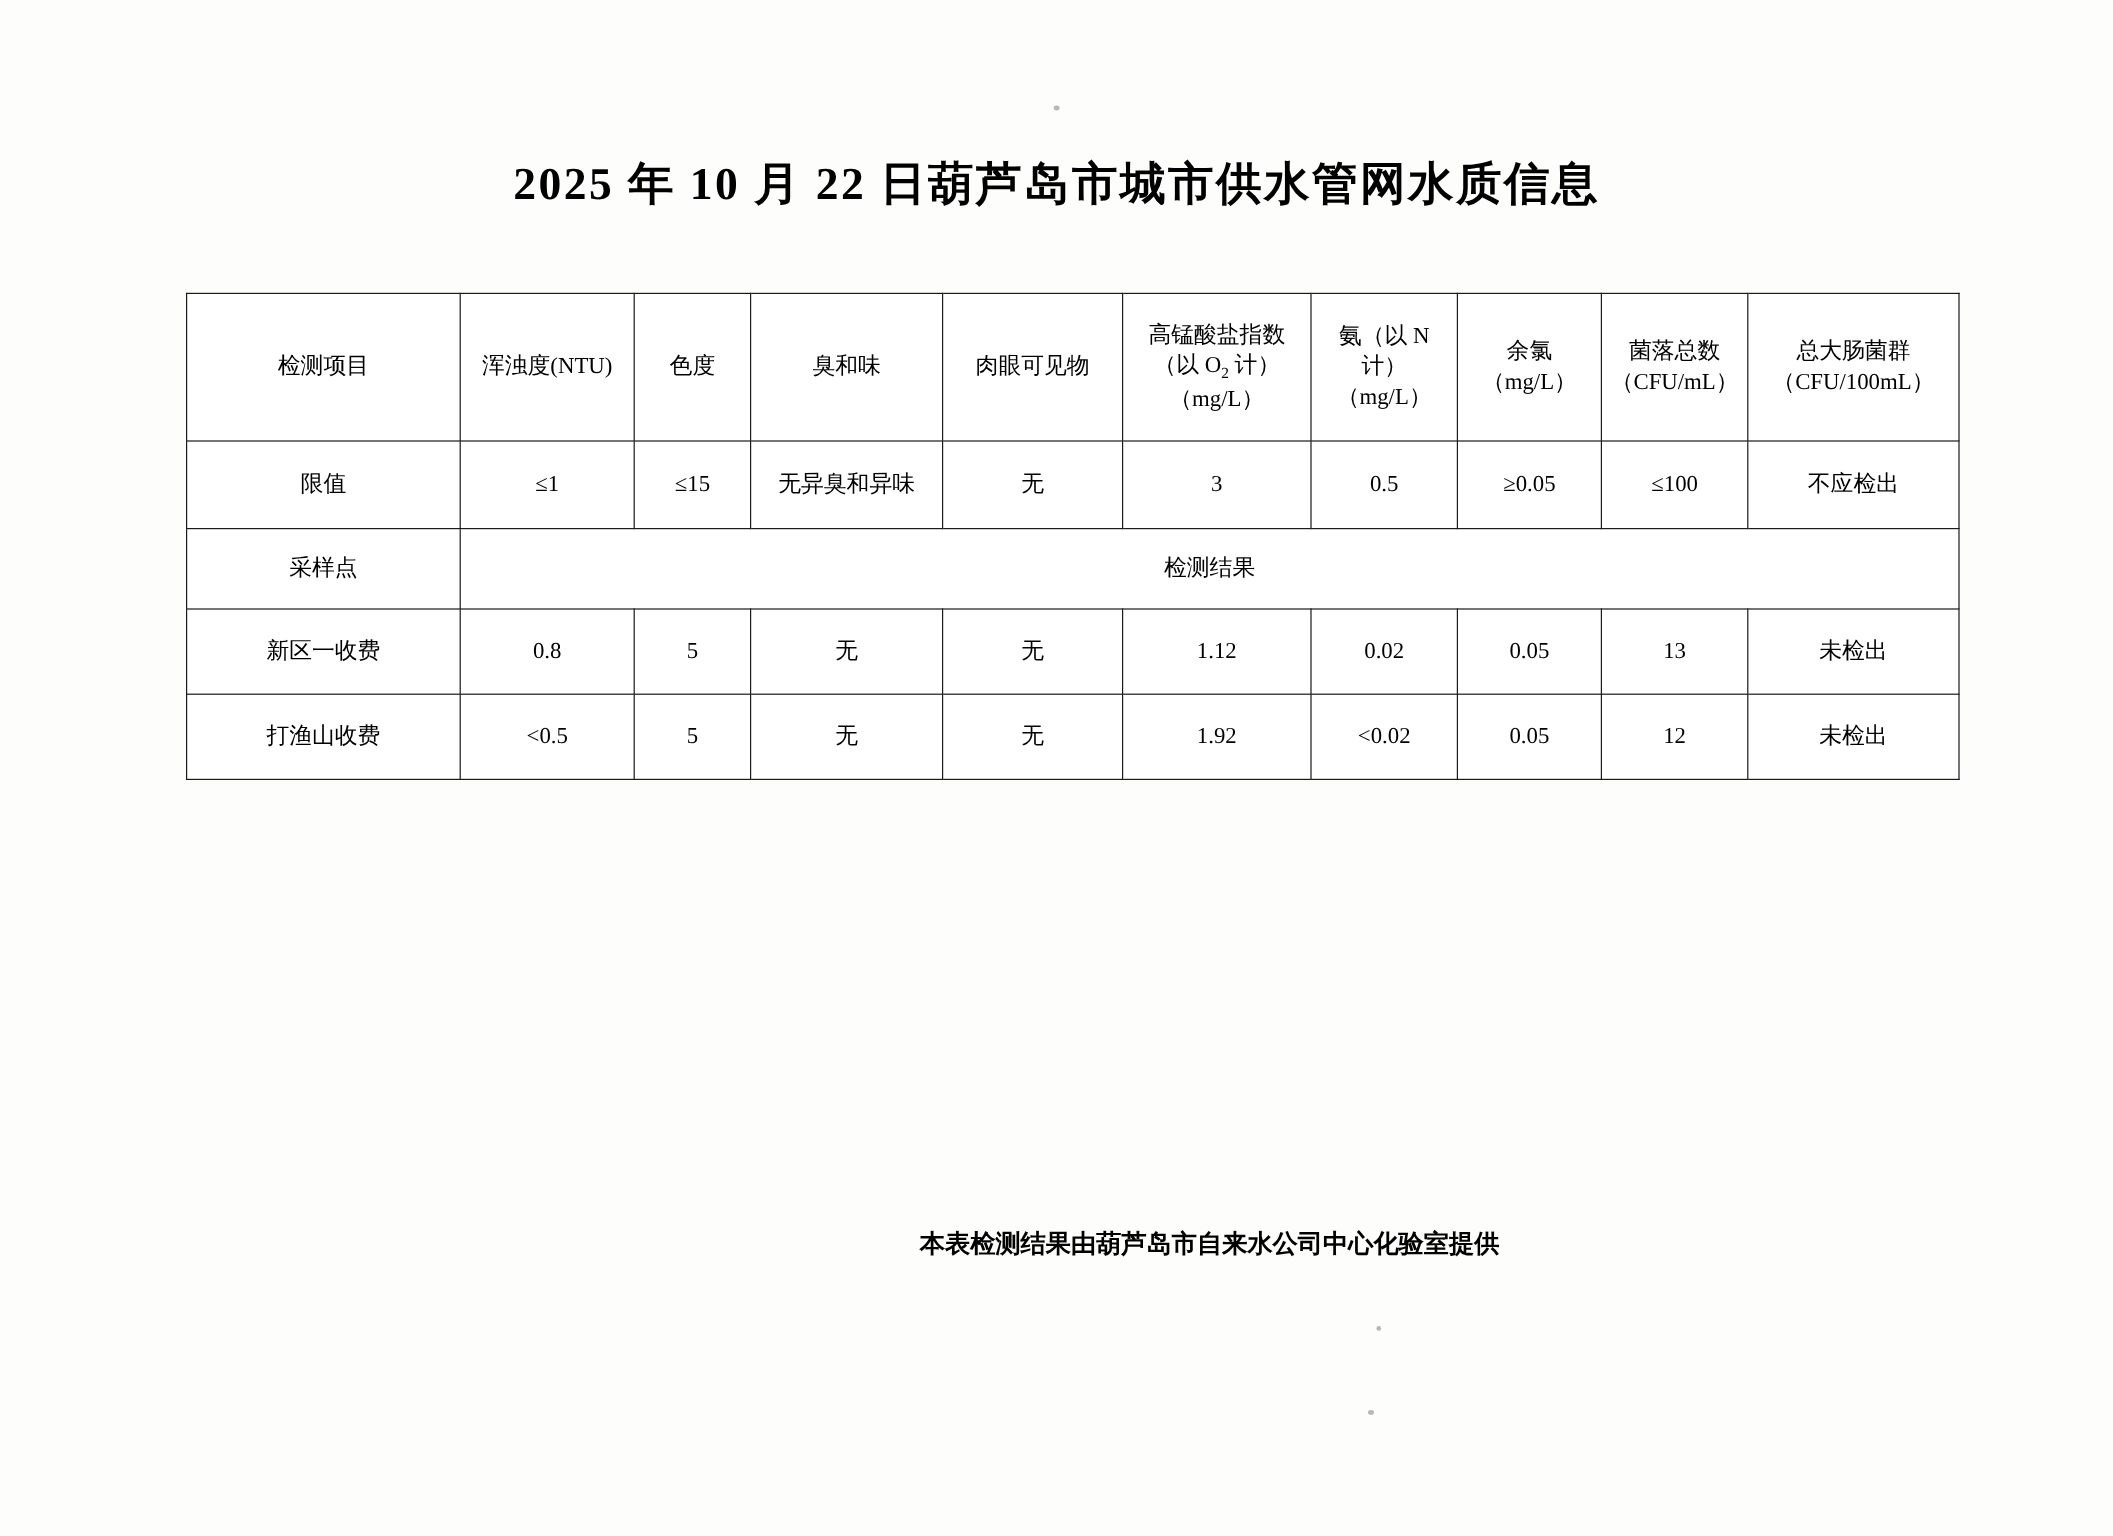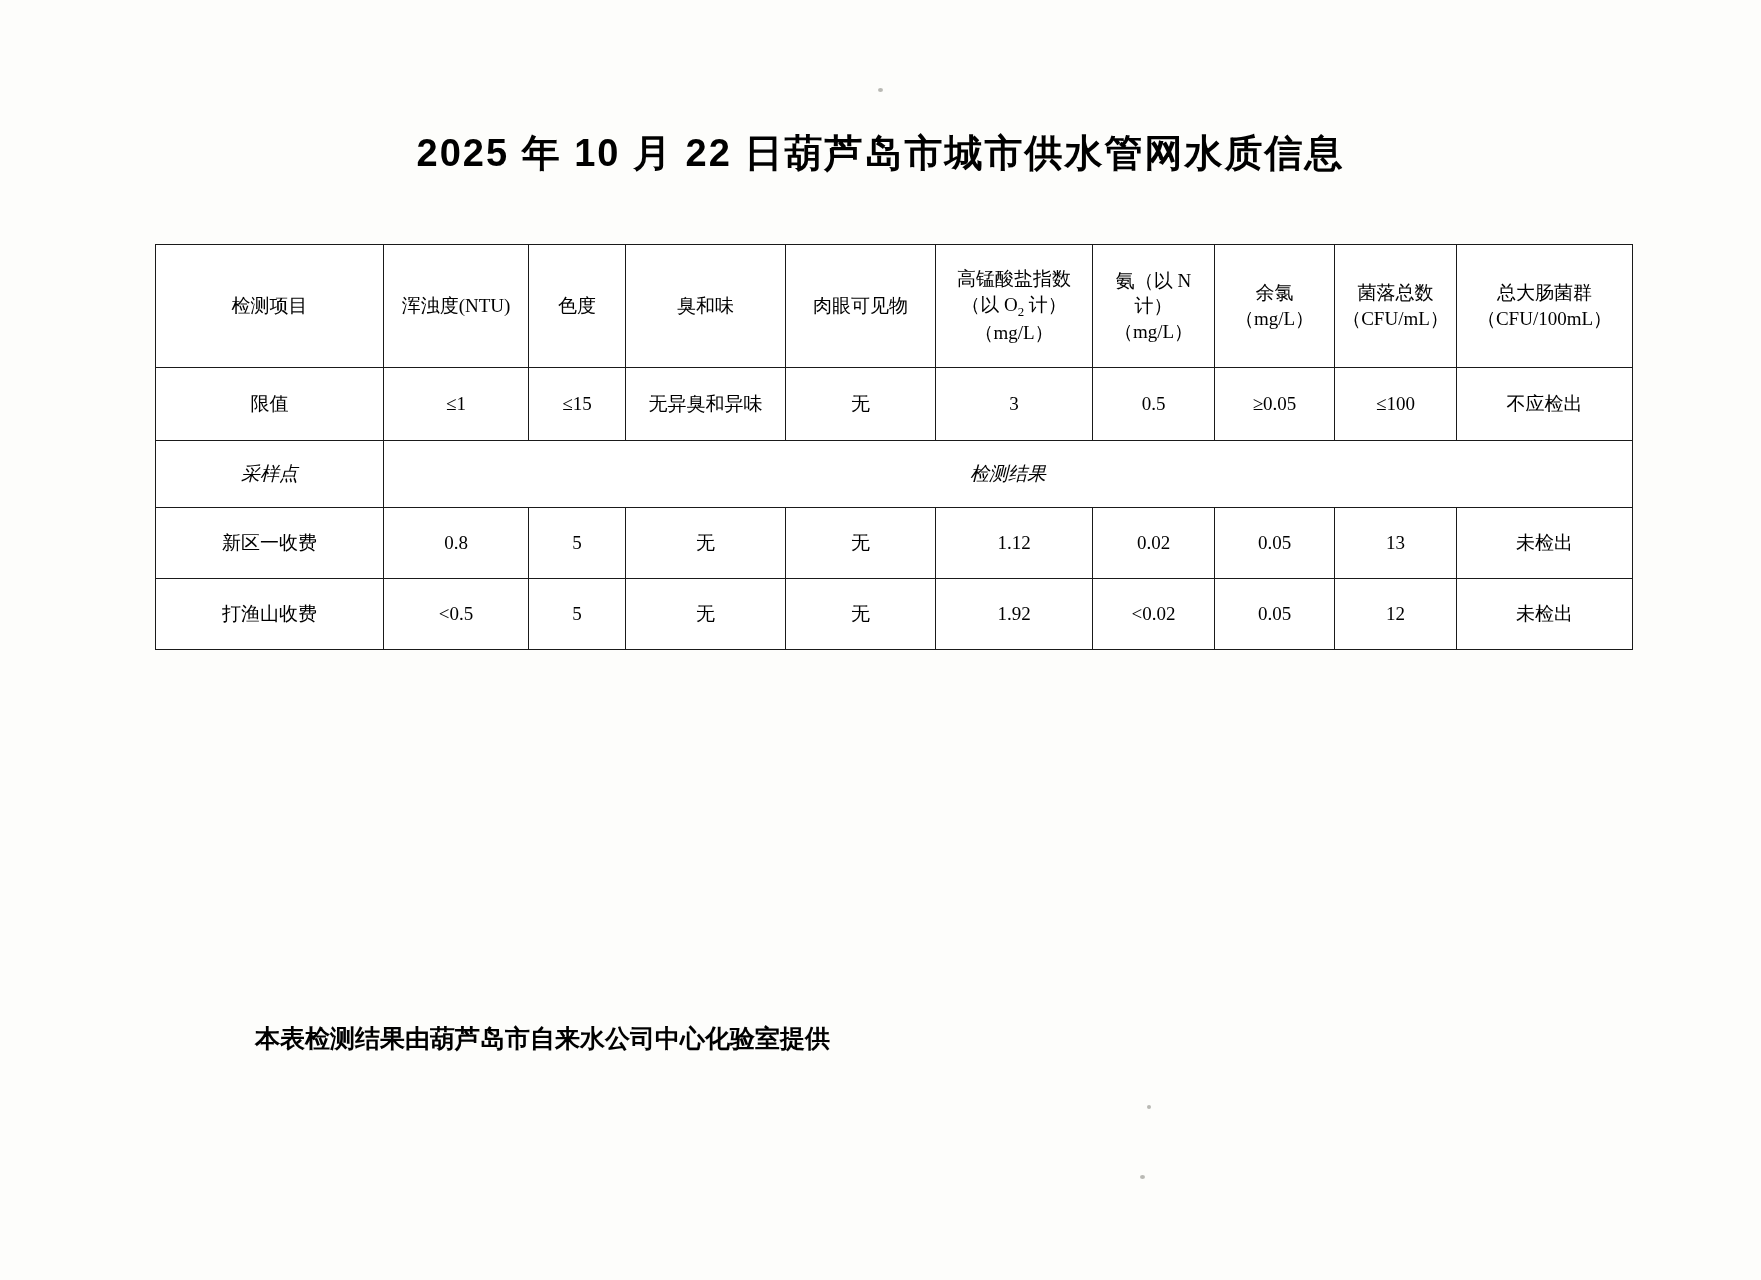--- a/index.html
+++ b/index.html
@@ -23,21 +23,21 @@
   }
   .doc-title {
     position: absolute;
     top: 128px;
     left: 0;
     width: 1761px;
     text-align: center;
     font-size: 38px;
     font-weight: bold;
     letter-spacing: 2px;
-    font-family: Liberation Sans, sans-serif;
+    font-family: Liberation Serif, serif;
   }
   .table-wrap {
     position: absolute;
     top: 244px;
     left: 155px;
     width: 1455px;
   }
   table.wq {
     border-collapse: collapse;
     width: 1455px;
@@ -61,33 +61,33 @@
   col.c3 { width: 160px; }
   col.c4 { width: 150px; }
   col.c5 { width: 157px; }
   col.c6 { width: 122px; }
   col.c7 { width: 120px; }
   col.c8 { width: 122px; }
   col.c9 { width: 176px; }
 
   tr.head-row td { height: 118px; }
   tr.limit-row td { height: 68px; }
-  tr.sample-head-row td { height: 62px; font-style: italic; }
+  tr.sample-head-row td { height: 62px; }
   tr.data-row td { height: 66px; }
 
   .hdr-multiline { line-height: 1.25; }
   sub { font-size: 0.68em; vertical-align: sub; }
 
   .footnote {
     position: absolute;
     top: 1022px;
     left: 0;
     width: 1761px;
-    text-align: left;
-    font-size: 25px;
+    text-align: center;
+    font-size: 21px;
     font-weight: bold;
     padding-left: 255px;
     box-sizing: border-box;
     font-family: "Liberation Serif", "DejaVu Serif", serif;
   }
   .speck {
     position: absolute;
     background: #b9b9b4;
     border-radius: 50%;
   }

